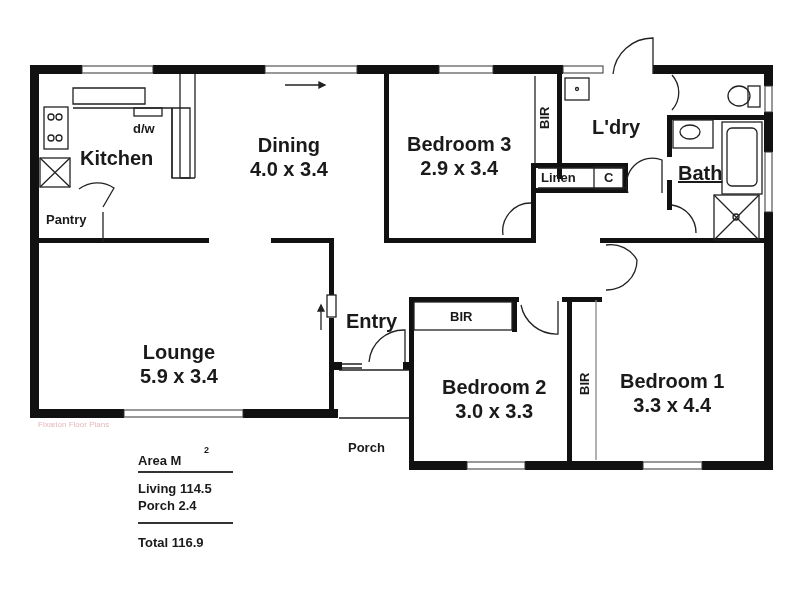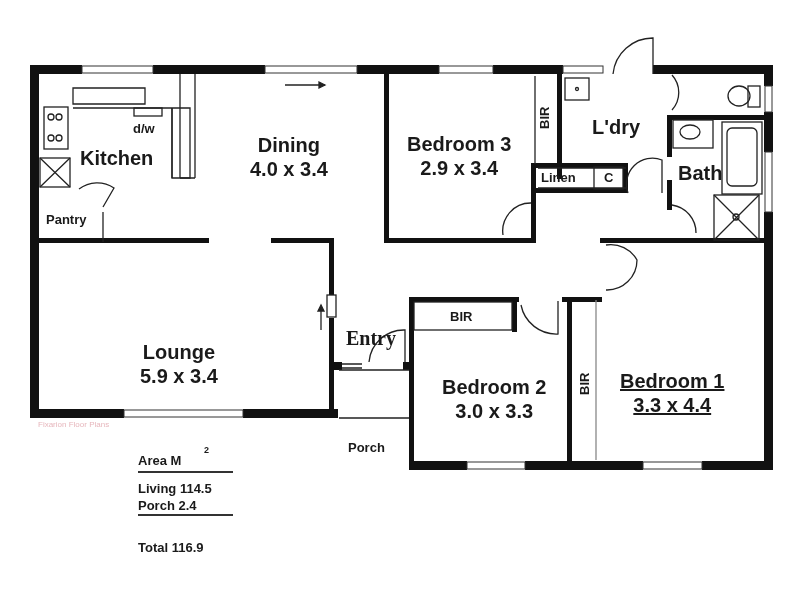--- a/index.html
+++ b/index.html
@@ -8,21 +8,21 @@
   #plan { position:absolute; left:0; top:0; width:800px; height:600px; }
   .lbl { position:absolute; font-weight:bold; text-align:center; white-space:nowrap; line-height:1.2; }
   .room-name { font-size:20px; display:block; }
   .room-dim { font-size:20px; display:block; }
   .small { font-size:13px; }
   .vert { transform:rotate(-90deg); transform-origin:center; }
   .watermark { position:absolute; left:38px; top:420px; font-size:8px; color:#e7b7bd; font-weight:normal;text-align:right; }
   .area { position:absolute; left:138px; top:453px; width:95px; font-weight:bold; font-size:13px; line-height:1.25; }
   .area .title { border-bottom:2px solid #333; padding-bottom:2px; margin-bottom:8px; position:relative; }
   .area .title sup { font-size:9px; position:absolute; top:-8px; left:66px; }
-  .area .group { border-bottom:2px solid #333; padding-bottom:0; margin-bottom:24px; }
+  .area .group { border-bottom:2px solid #333; padding-bottom:8px; margin-bottom:11px; }
 </style>
 </head>
 <body>
 
 <svg id="plan" viewBox="0 0 800 600" xmlns="http://www.w3.org/2000/svg">
   <g fill="#111">
 
     <rect x="30" y="65" width="52" height="9"></rect>
     <rect x="153" y="65" width="112" height="9"></rect>
     <rect x="357" y="65" width="82" height="9"></rect>
@@ -165,38 +165,38 @@
   <span class="room-name">Dining</span>
   <span class="room-dim">4.0 x 3.4</span>
 </div>
 <div class="lbl" style="left:407px; top:132px;">
   <span class="room-name">Bedroom 3</span>
   <span class="room-dim">2.9 x 3.4</span>
 </div>
 <div class="lbl" style="left:592px; top:115px;">
   <span class="room-name">L'dry</span>
 </div>
-<div class="lbl" style="left:678px; top:161px;">
+<div class="lbl" style="left:678px; top:161px;text-decoration:underline;">
   <span class="room-name">Bath</span>
 </div>
 <div class="lbl" style="left:140px; top:310px;margin-top:30px;">
   <span class="room-name">Lounge</span>
   <span class="room-dim">5.9 x 3.4</span>
 </div>
-<div class="lbl" style="left:346px; top:326px;font-family:Liberation Serif, serif;">
+<div class="lbl" style="left:346px; top:309px;">
   <span class="room-name">Entry</span>
 </div>
 <div class="lbl small" style="left:348px; top:408px;margin-top:32px;">
   <span>Porch</span>
 </div>
 <div class="lbl" style="left:442px; top:375px;">
   <span class="room-name">Bedroom 2</span>
   <span class="room-dim">3.0 x 3.3</span>
 </div>
-<div class="lbl" style="left:620px; top:369px;text-decoration:underline;">
+<div class="lbl" style="left:620px; top:369px;">
   <span class="room-name">Bedroom 1</span>
   <span class="room-dim">3.3 x 4.4</span>
 </div>
 
 <div class="lbl small" style="left:133px; top:121px;">d/w</div>
 <div class="lbl small" style="left:46px; top:212px;">Pantry</div>
 <div class="lbl small vert" style="left:534px; top:110px;">BIR</div>
 <div class="lbl small" style="left:541px; top:170px;">Linen</div>
 <div class="lbl small" style="left:604px; top:170px;">C</div>
 <div class="lbl small" style="left:450px; top:309px;">BIR</div>

